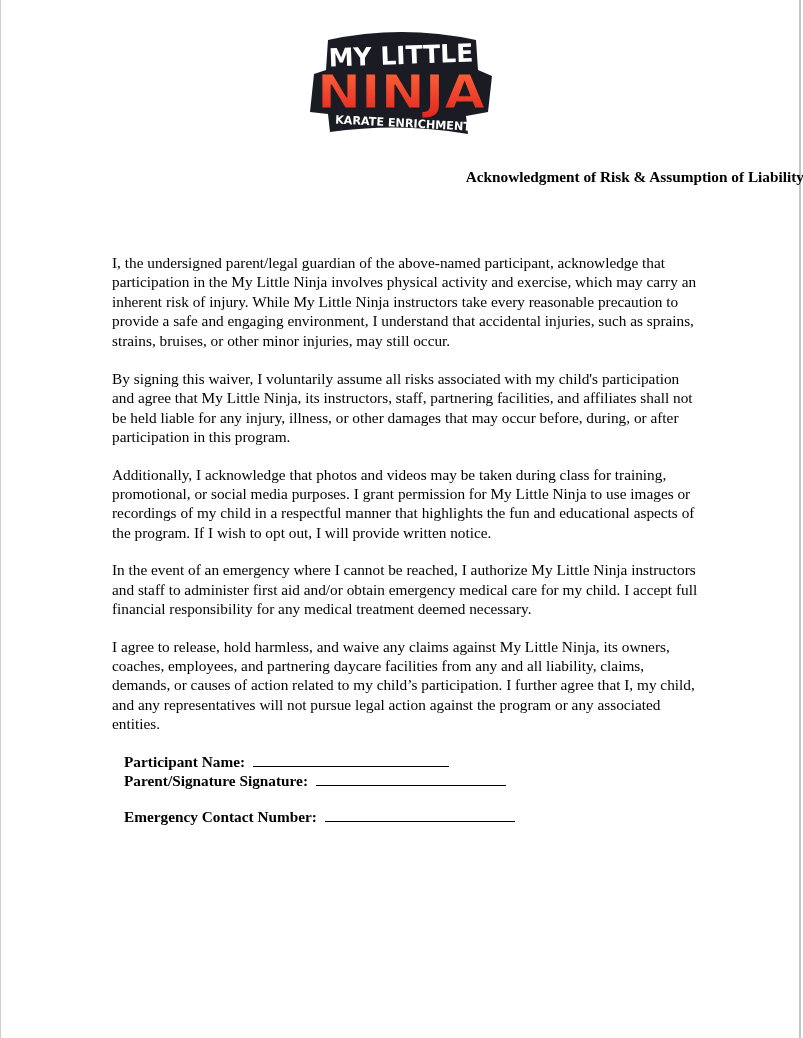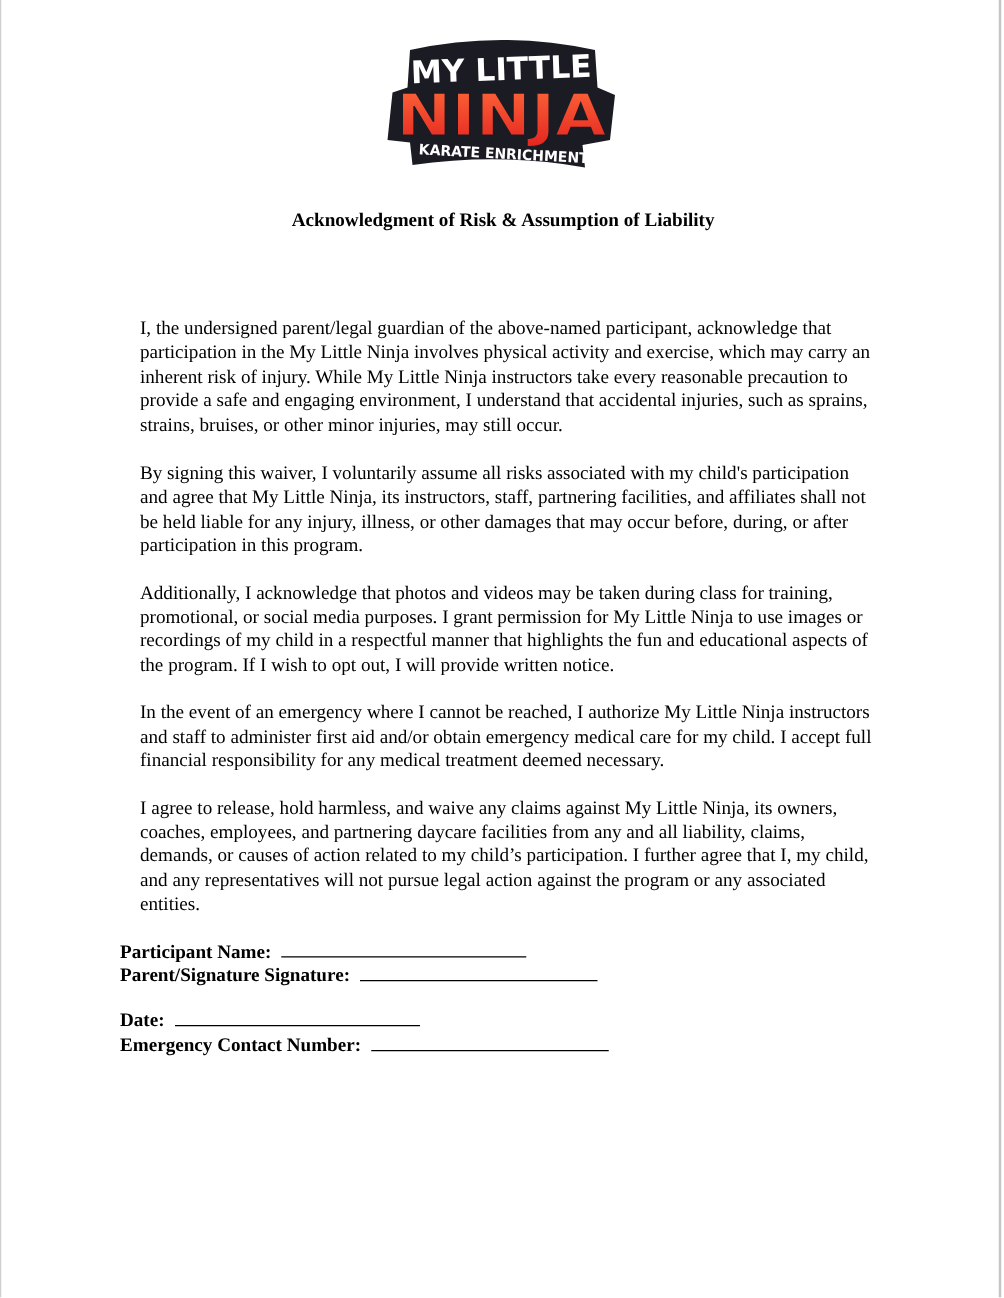--- a/index.html
+++ b/index.html
@@ -11,32 +11,32 @@
       position: absolute; left: 0; top: 0; width: 801px; height: 1038px;
       border-left: 1px solid #cfcfcf; border-right: 2px solid #c4c4c4;
       box-sizing: border-box; background: #fff;
     }
     .logo {
       position: absolute; left: 305px; top: 26px; width: 190px; height: 112px;
     }
     .logo svg { width: 100%; height: 100%; display: block; }
     .doc-title {
       position: absolute; left: 0; width: 803px; top: 167px;
-      text-align: center; font-weight: bold; font-size: 15.3px; line-height: 20px;
+      text-align: right; font-weight: bold; font-size: 15.3px; line-height: 20px;
     }
     .content {
       position: absolute; left: 95px; top: 237px; width: 620px;
       font-size: 15.3px; line-height: 19.4px;
     }
     .content p { margin: 16px; }
     .p1 { margin-bottom: 19px !important; }
     .h { font-weight: bold; margin-bottom: 18px !important; }
     .gap { margin-bottom: 18px !important; }
     .sig-block { font-weight: bold; }
-    .sig-row { white-space: nowrap; line-height: 19.4px; }
+    .sig-row { white-space: nowrap; line-height: 19.4px; margin-left: 28px; }
     .sig-gap { height: 17px; }
     .line {
       display: inline-block; vertical-align: baseline; border-bottom: 1px solid #000;
       height: 1px; margin-left: 4px;
     }
   </style>
 </head>
 <body>
 
 <div class="page">
@@ -76,22 +76,18 @@
       <div class="sig-row">
         <span>Participant Name:</span>
         <span class="line" style="width:196px"></span>
       </div>
       <div class="sig-row">
         <span>Parent/Signature Signature:</span>
         <span class="line" style="width:190px"></span>
       </div>
       <div class="sig-gap"></div>
       <div class="sig-row">
-        <span>Date:</span>
-        <span class="line" style="width:196px"></span>
-      </div>
-      <div class="sig-row">
         <span>Emergency Contact Number:</span>
         <span class="line" style="width:190px"></span>
       </div>
     </div>
   </div>
 </div>
 
 </body></html>

